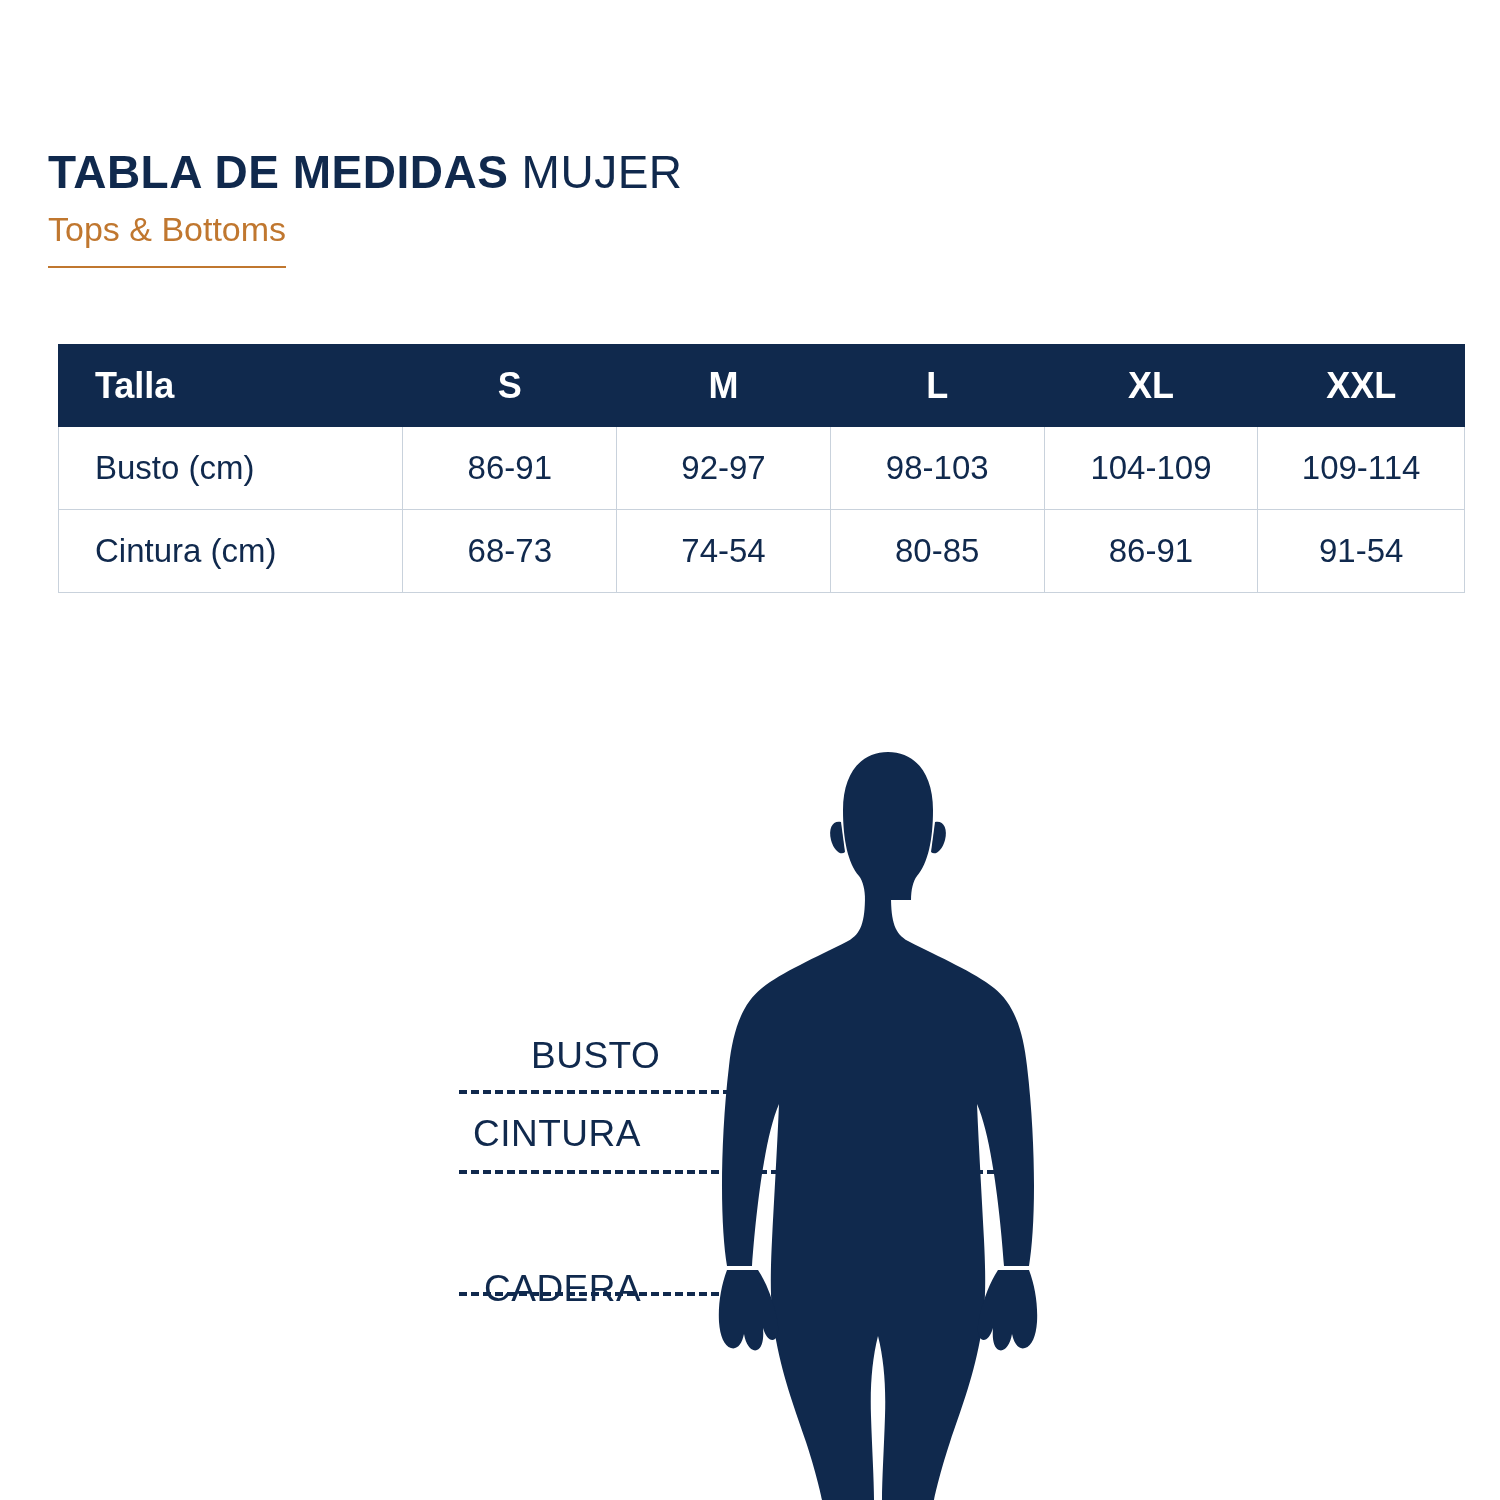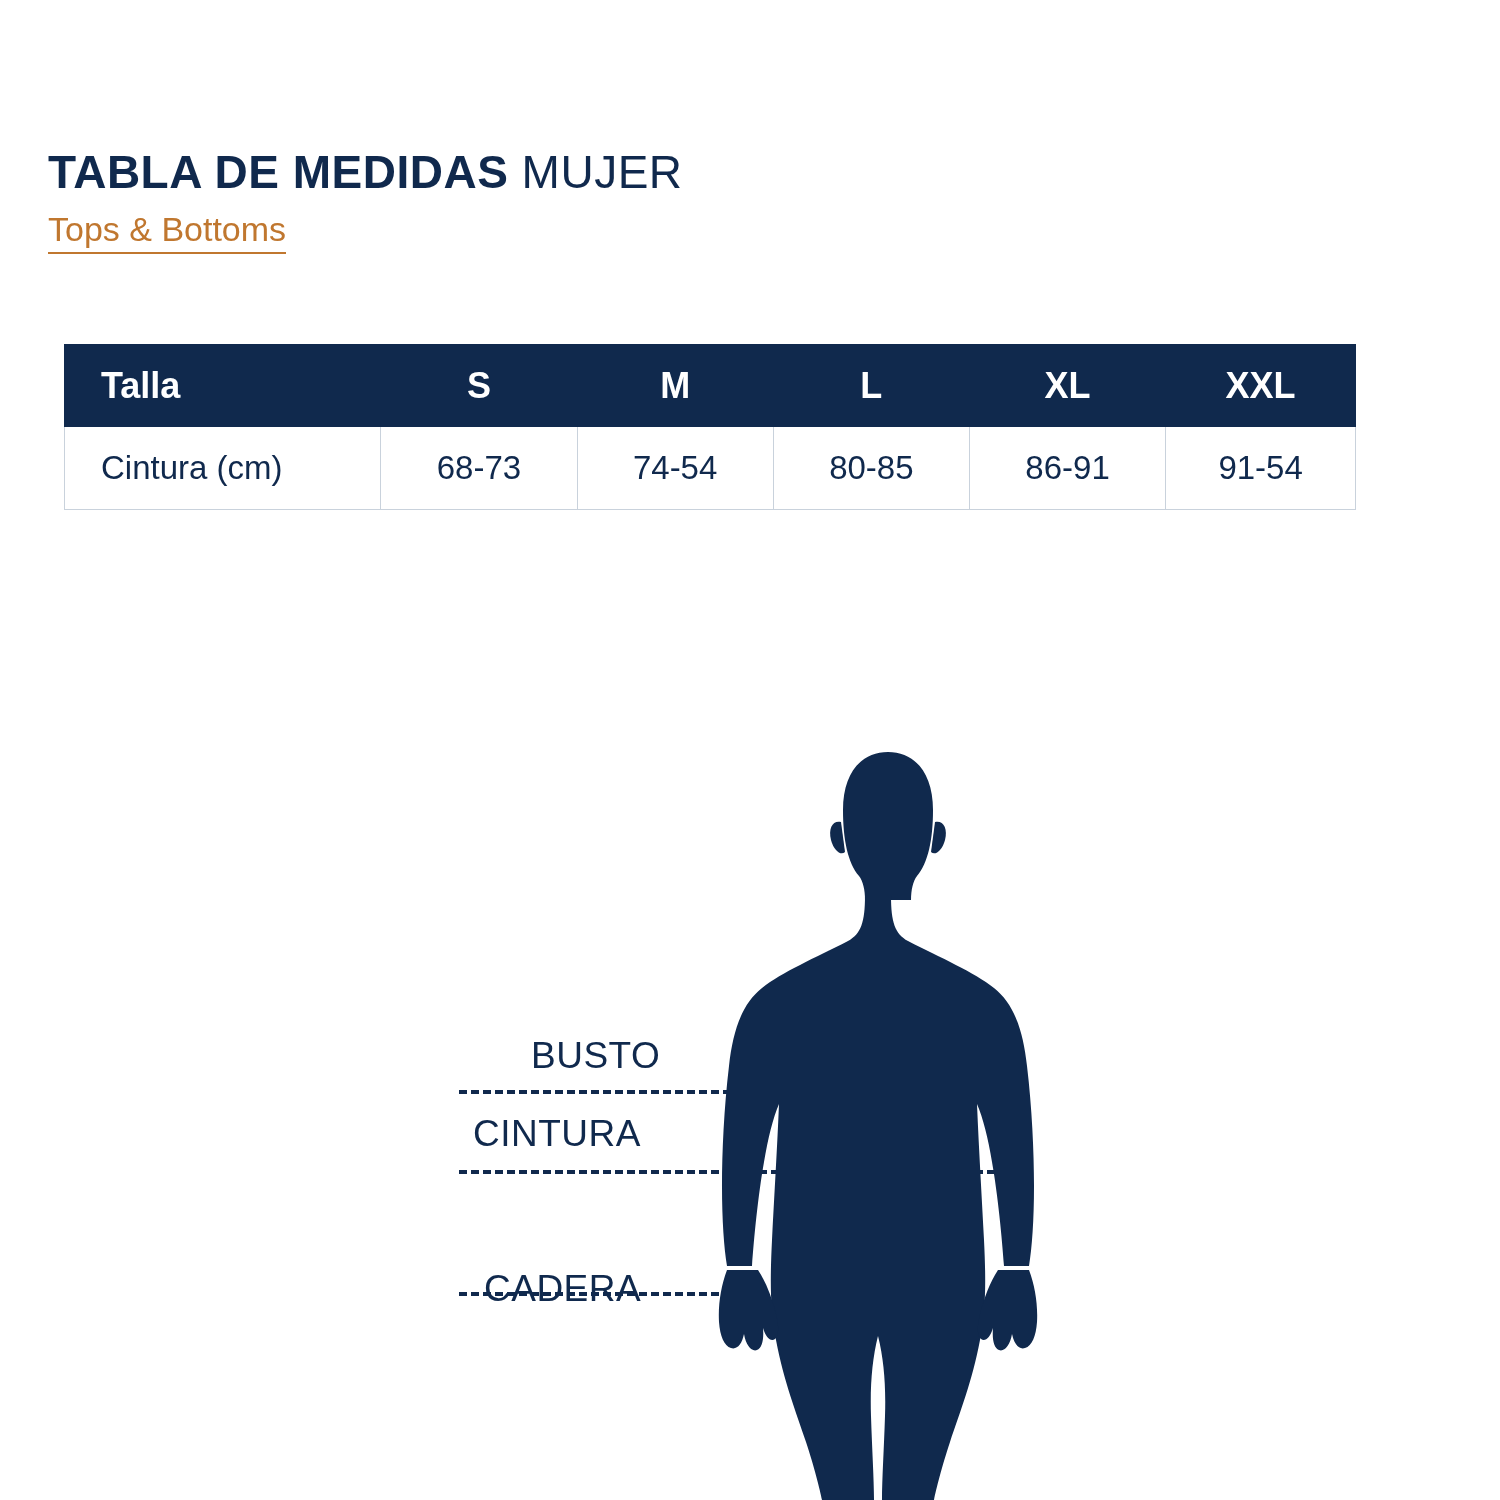--- a/index.html
+++ b/index.html
@@ -31,30 +31,30 @@
   }
   .title .strong { font-weight: bold; text-align: center; }
   .title .light  { font-weight: normal; }
 
   .subtitle {
     margin-top: 14px;
     display: inline-block;
     font-size: 34px;
     color: #c0772f;
     border-bottom: 2px solid #c0772f;
-    padding-bottom: 3px;
+    padding-bottom: 17px;
     line-height: 1.15;
   }
 
   
   .table-wrap {
     position: absolute;
-    left: 64px;
+    left: 58px;
     top: 344px;
-    width: 1292px;
+    width: 1407px;
   }
   table.size-table {
     width: 100%;
     border-collapse: collapse;
     table-layout: fixed;
   }
   table.size-table th,
   table.size-table td {
     border: 1px solid #c9d2dc;
     height: 83px;
@@ -141,20 +141,28 @@
         <tr>
           <th class="first-col">Talla</th>
           <th>S</th>
           <th>M</th>
           <th>L</th>
           <th>XL</th>
           <th>XXL</th>
         </tr>
       </thead>
       <tbody>
+        <tr>
+          <td class="first-col">Busto (cm)</td>
+          <td>86-91</td>
+          <td>92-97</td>
+          <td>98-103</td>
+          <td>104-109</td>
+          <td>109-114</td>
+        </tr>
         <tr>
           <td class="first-col">Cintura (cm)</td>
           <td>68-73</td>
           <td>74-54</td>
           <td>80-85</td>
           <td>86-91</td>
           <td>91-54</td>
         </tr>
       </tbody>
     </table>

